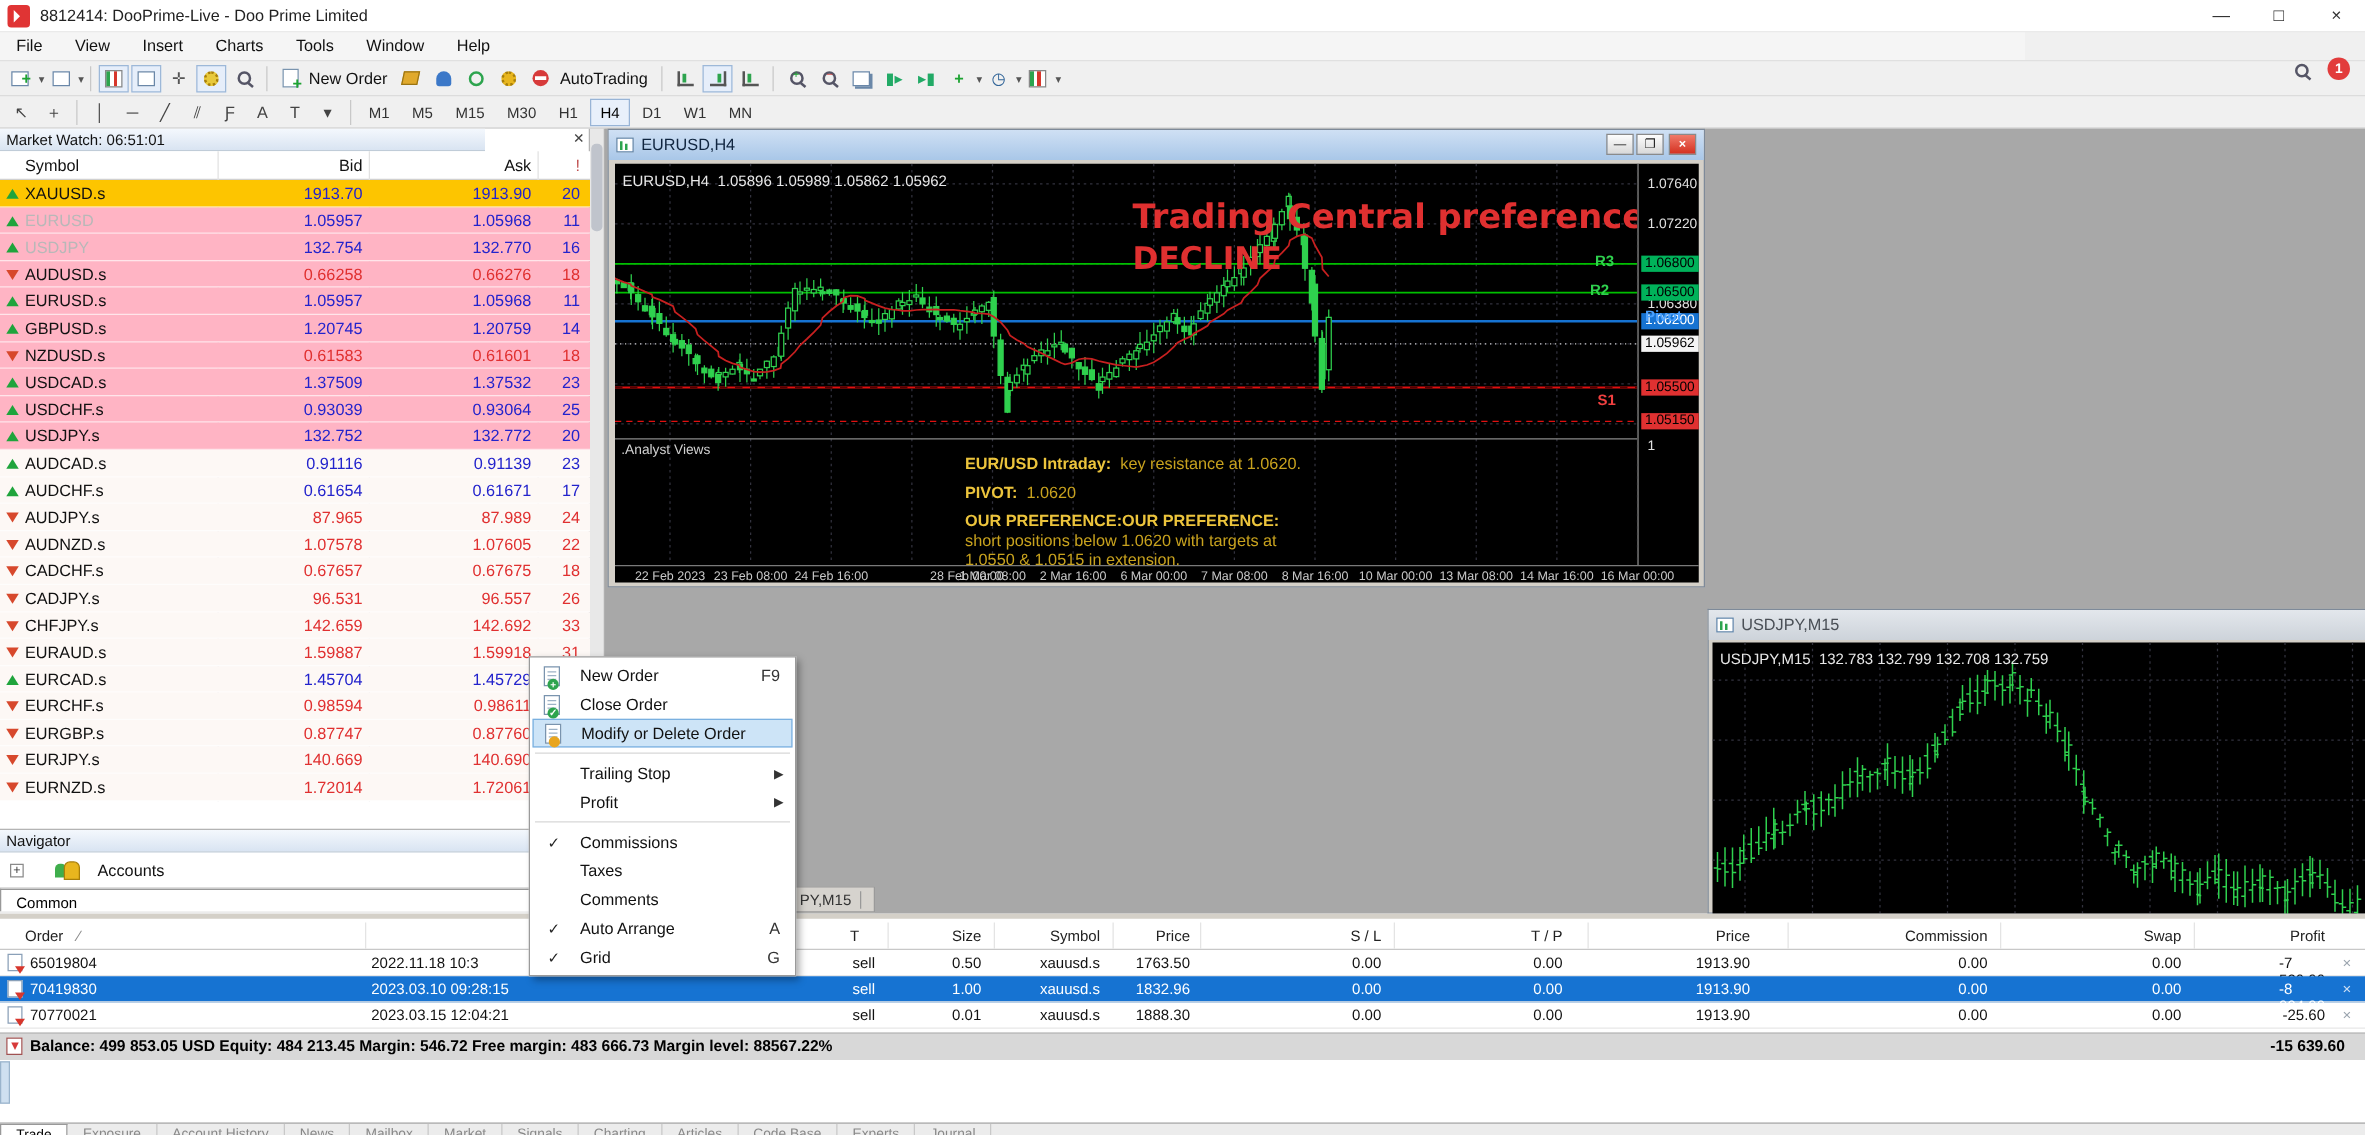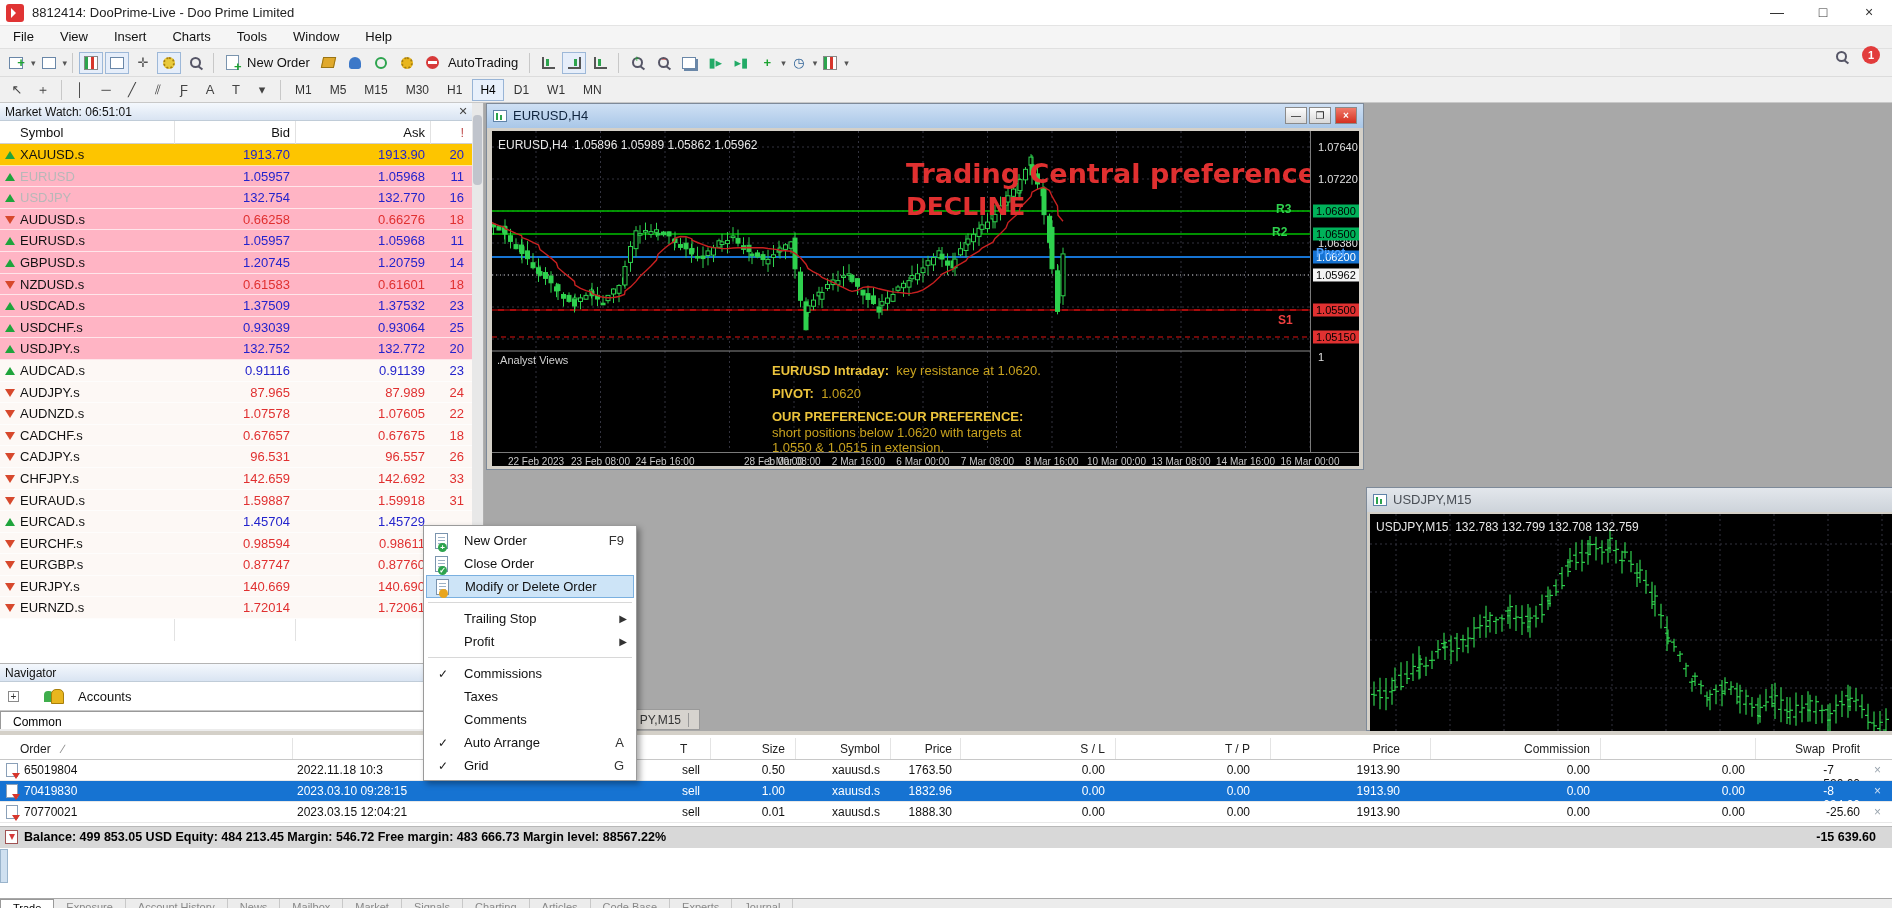--- a/index.html
+++ b/index.html
@@ -46,21 +46,21 @@
   .mag { width:11px; height:11px; border:2px solid #556; border-radius:50%; position:relative; }
   .mag:after { content:""; position:absolute; right:-4px; bottom:-3px; width:5px; height:2px; background:#556; transform:rotate(40deg); }
   .docplus { width:13px; height:15px; background:#fff; border:1px solid #7a94ae; position:relative; }
   .docplus:after { content:"+"; position:absolute; right:-4px; bottom:-5px; color:#1da332; font-weight:bold; font-size:13px; }
   #notif-badge { left:1862px; top:46px; width:18px; height:18px; border-radius:50%; background:#e23c3c; color:#fff;
                  font-size:11px; font-weight:bold; text-align:center; line-height:18px; }
   #search-mag { left:1836px; top:51px; }
 
   
   #mw { left:0; top:103px; width:472px; height:560px; background:#fff; border-right:1px solid #b4b4b4; }
-  #mw-title { left:0; top:0; width:472px; height:18px; background:linear-gradient(#f4f8fd,#d9e4f2); border-bottom:1px solid #c0ccd8;
+  #mw-title { left:0; top:0; width:388px; height:18px; background:linear-gradient(#f4f8fd,#d9e4f2); border-bottom:1px solid #c0ccd8;
               font-size:12px; padding:2px 0 12px 5px; color:#111; }
   #mw-close { left:456px; top:2px; width:14px; height:14px; font-size:11px; color:#444; text-align:center; line-height:13px; }
   #mw-header { left:0; top:18px; width:472px; height:23px; background:#fff; border-bottom:1px solid #d0d0d0; font-size:13px; color:#111; }
   .mw-col-sep { position:absolute; top:18px; bottom:22px; width:1px; background:#e2e2e2; }
   #mw-rows { left:0; top:41px; width:472px; height:497px; overflow:hidden; }
   .mw-row { position:relative; width:472px; height:21.6px; font-size:13px; }
   .mw-row .sym { position:absolute; left:20px; top:3px; color:#111; }
   .mw-row .bid { position:absolute; right:182px; top:3px; }
   .mw-row .ask { position:absolute; right:47px; top:3px; }
   .mw-row .spr { position:absolute; right:8px; top:3px; }
@@ -366,20 +366,27 @@
           <div class="bid up-num">132.752</div>
           <div class="ask up-num">132.772</div>
           <div class="spr up-num">20</div>
         </div>
         <div class="mw-row" style="background: rgb(253, 248, 245); border-bottom: 1px solid rgba(255, 255, 255, 0.65);">
           <div class="arr up"></div>
           <div class="sym">AUDCAD.s</div>
           <div class="bid up-num">0.91116</div>
           <div class="ask up-num">0.91139</div>
           <div class="spr up-num">23</div>
+        </div>
+        <div class="mw-row" style="background: rgb(253, 248, 245); border-bottom: 1px solid rgba(255, 255, 255, 0.65);">
+          <div class="arr up"></div>
+          <div class="sym">AUDCHF.s</div>
+          <div class="bid up-num">0.61654</div>
+          <div class="ask up-num">0.61671</div>
+          <div class="spr up-num">17</div>
         </div>
         <div class="mw-row" style="background: rgb(253, 248, 245); border-bottom: 1px solid rgba(255, 255, 255, 0.65);">
           <div class="arr down"></div>
           <div class="sym">AUDJPY.s</div>
           <div class="bid down-num">87.965</div>
           <div class="ask down-num">87.989</div>
           <div class="spr down-num">24</div>
         </div>
         <div class="mw-row" style="background: rgb(253, 248, 245); border-bottom: 1px solid rgba(255, 255, 255, 0.65);">
           <div class="arr down"></div>
@@ -1139,21 +1146,21 @@
         <div class="th" style="left: 20px;">Order</div>
         <div class="th" style="left: 62px; color: rgb(136, 136, 136);">∕</div>
         <div class="th" style="left: 680px;">T</div>
         <div class="th" style="left: 785px; transform: translateX(-100%);">Size</div>
         <div class="th" style="left: 880px; transform: translateX(-100%);">Symbol</div>
         <div class="th" style="left: 952px; transform: translateX(-100%);">Price</div>
         <div class="th" style="left: 1105px; transform: translateX(-100%);">S / L</div>
         <div class="th" style="left: 1250px; transform: translateX(-100%);">T / P</div>
         <div class="th" style="left: 1400px; transform: translateX(-100%);">Price</div>
         <div class="th" style="left: 1590px; transform: translateX(-100%);">Commission</div>
-        <div class="th" style="left: 1825px; transform: translateX(-100%);">Swap</div>
+        <div class="th" style="left: 1745px; transform: translateX(-100%);">Swap</div>
         <div class="th" style="left: 1860px; transform: translateX(-100%);">Profit</div>
         <div class="vline" style="left: 292px;"></div>
         <div class="vline" style="left: 710px;"></div>
         <div class="vline" style="left: 795px;"></div>
         <div class="vline" style="left: 890px;"></div>
         <div class="vline" style="left: 960px;"></div>
         <div class="vline" style="left: 1115px;"></div>
         <div class="vline" style="left: 1270px;"></div>
         <div class="vline" style="left: 1430px;"></div>
         <div class="vline" style="left: 1600px;"></div>

